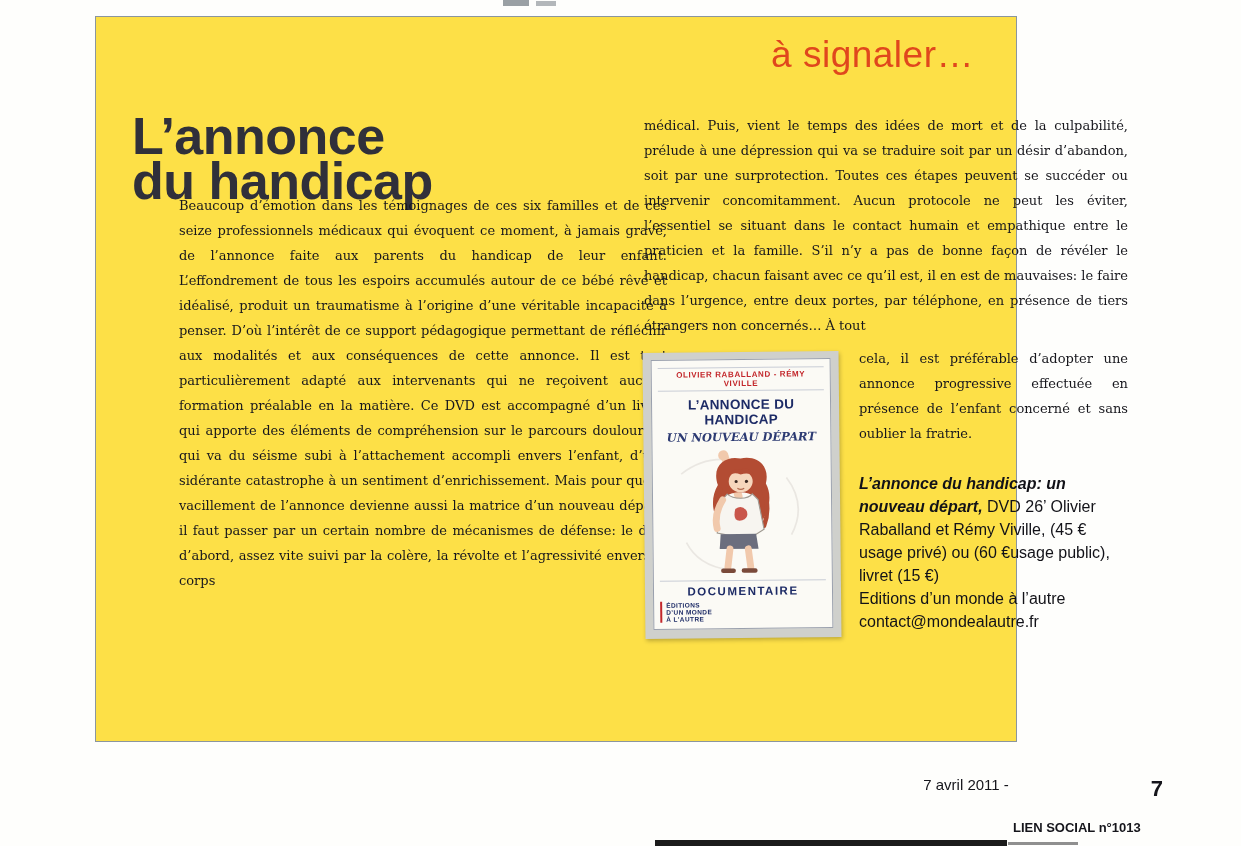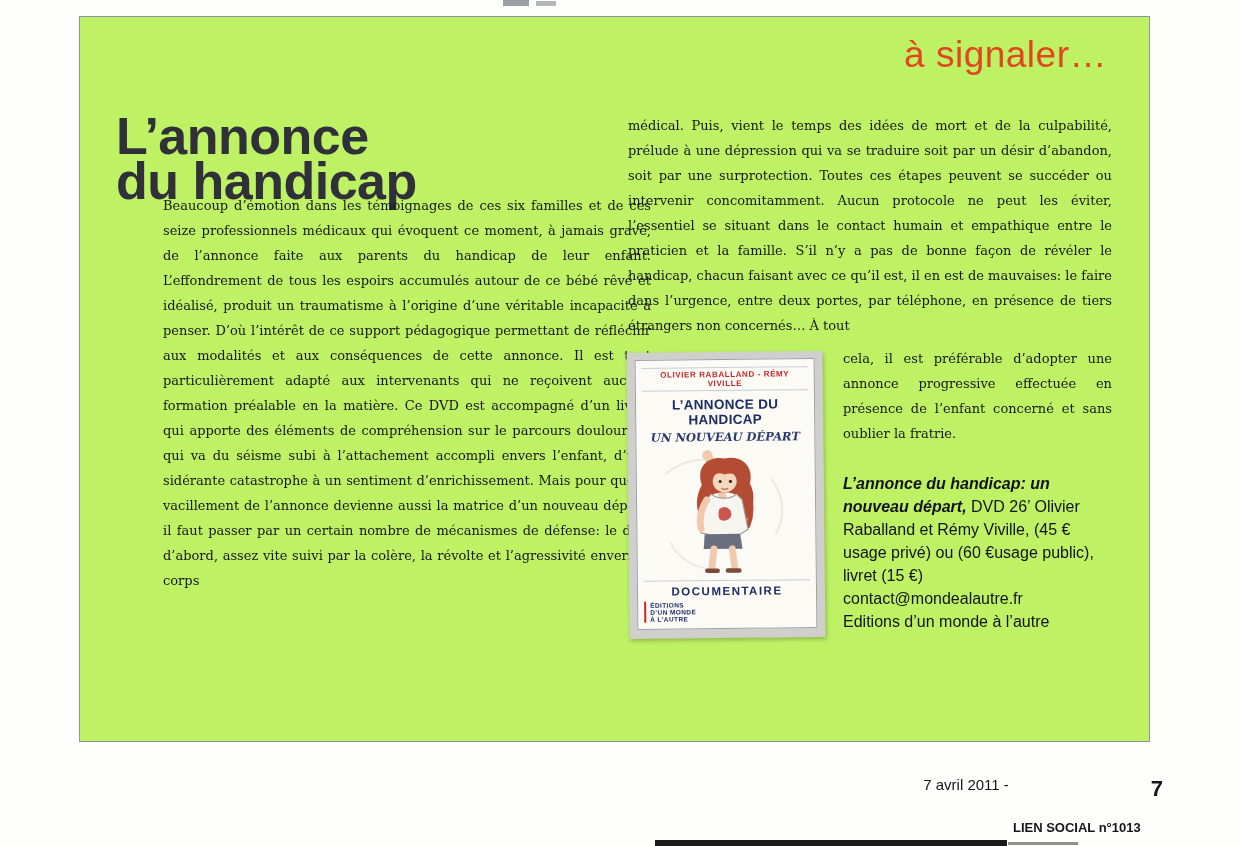--- a/index.html
+++ b/index.html
@@ -19,25 +19,25 @@
   
   .artifact { position: absolute; }
   .artifact.top-mark-1 { left: 503px; top: 0; width: 26px; height: 6px; background: #9aa0a4; }
   .artifact.top-mark-2 { left: 536px; top: 1px; width: 20px; height: 5px; background: #b3b7ba; }
   .artifact.bottom-bar  { left: 655px; top: 840px; width: 352px; height: 6px; background: #1b1b1b; }
   .artifact.bottom-bar-2 { left: 1008px; top: 842px; width: 70px; height: 3px; background: #8f8f8f; }
 
   
   .panel {
     position: absolute;
-    left: 79px;
+    left: 95px;
     top: 16px;
-    width: 1071px;
+    width: 922px;
     height: 726px;
-    background: #bef264;
+    background: #fde047;
     border: 1px solid #8b969e;
     box-sizing: border-box;
   }
 
   .section-label {
     position: absolute;
     top: 18px;
     right: 42px;
     font-size: 37px;
     line-height: 40px;
@@ -251,22 +251,22 @@
             <div class="dvd-publisher">ÉDITIONS
 D’UN MONDE
 À L’AUTRE</div>
           </div>
         </div>
 
         <p class="body-text">cela, il est préférable d’adopter une annonce progressive effectuée en présence de l’enfant concerné et sans oublier la fratrie.</p>
 
         <div class="caption">
           <span class="cap-title">L’annonce du handicap: un nouveau départ,</span><span> DVD 26’ Olivier Raballand et Rémy Viville, (45 € usage privé) ou (60 €usage public), livret (15 €)</span>
+          <div class="cap-line">Editions d’un monde à l’autre</div>
           <div class="cap-line">contact@mondealautre.fr</div>
-          <div class="cap-line">Editions d’un monde à l’autre</div>
         </div>
 
       </div>
     </div>
 
   </div>
 
   <div class="footer">
     <span class="footer-date">7 avril 2011 - </span>
     <span class="footer-journal">LIEN SOCIAL n°1013</span>

